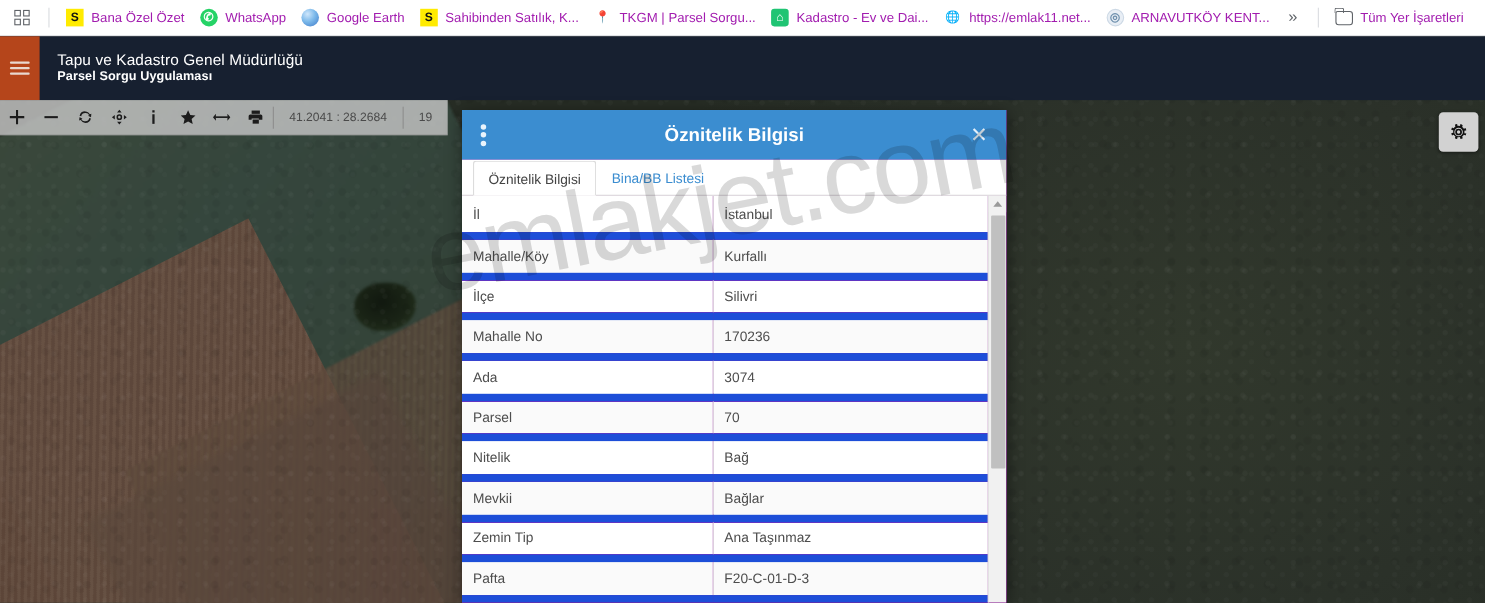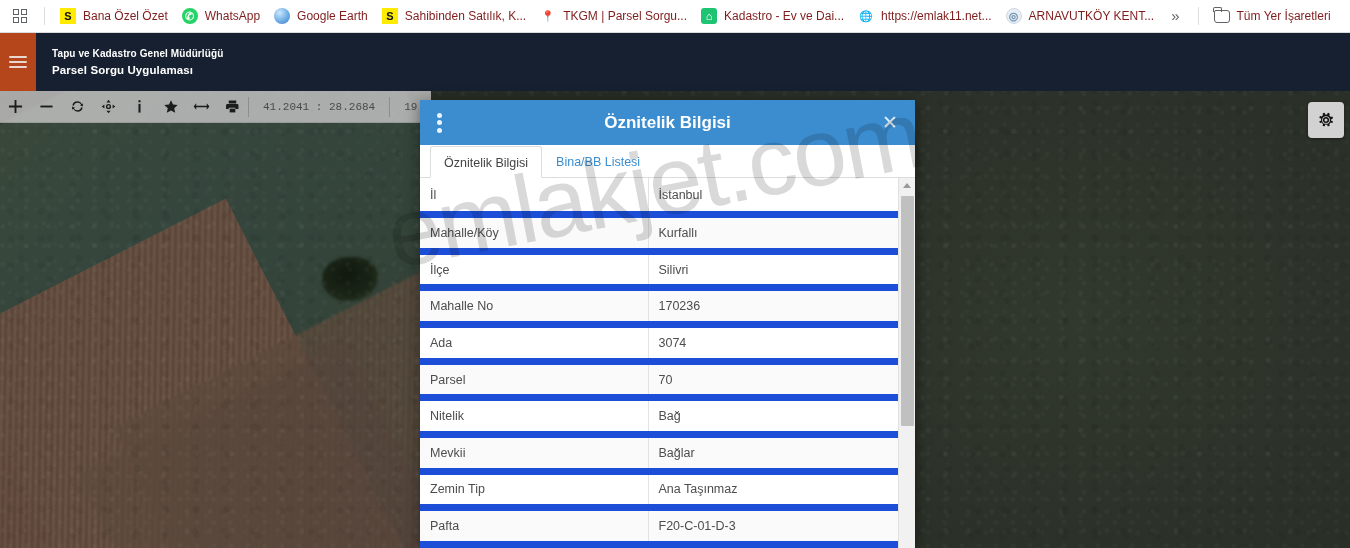--- a/index.html
+++ b/index.html
@@ -41,21 +41,21 @@
     border-radius: 4px; flex: 0 0 auto;
     cursor: default;
   }
   .bm-item .fav {
     width: 16px; height: 16px; flex: 0 0 auto;
     margin-right: 7px;
     display: flex; align-items: center; justify-content: center;
     font-size: 11px; font-weight: bold; line-height: 1;
   }
   .bm-item .lbl {
-    font-size: 12px; color: #7f1d1d; line-height: 16px;
+    font-size: 12px; color: #a21caf; line-height: 16px;
   }
   .fav-s { background: #ffeb00; color: #111; font-family:"Liberation Sans",sans-serif; }
   .fav-wa { background:#25d366; color:#fff; border-radius:50%; font-size:10px; }
   .fav-ge { background: radial-gradient(circle at 35% 30%, #cfe6fb 0%, #7cb9ea 45%, #3c78c8 100%); border-radius:50%; }
   .fav-pin { color:#222; font-size:14px; background:transparent; }
   .fav-ej { background:#1fc473; color:#fff; border-radius:3px; font-size:9px; }
   .fav-globe { color:#4a4a4a; font-size:14px; }
   .fav-av { background:#e8eef5; color:#6f90ad; border-radius:50%; font-size:8px; border:1px solid #cdd9e5; }
   .bm-overflow {
     font-size: 15px; color:#5f6368; padding: 0 10px;
@@ -140,40 +140,40 @@
     width:36px; background:#b5451b;
     display:flex; align-items:center; justify-content:center;
     cursor:pointer;
   }
   .ham-lines { width:18px; }
   .ham-lines i { display:block; height:2px; background:#e9d8cf; margin:3px 0; border-radius:1px; }
   #app-titles {
     padding-left:16px; display:flex; flex-direction:column; justify-content:center;
     color:#ffffff;
   }
-  #app-titles .t1 { font-size:10px; font-weight:bold; line-height:16px; letter-spacing:.1px; }
+  #app-titles .t1 { font-size:14px; font-weight:normal; line-height:16px; letter-spacing:.1px; }
   #app-titles .t2 { font-size:11.5px; font-weight:bold; line-height:16px; letter-spacing:.1px; }
 
   
   #map-toolbar {
     position:absolute; left:0; top:91px; height:32px;
     background: rgba(196,196,196,.82);
     display:flex; align-items:center;
     z-index:6;
     border-bottom:1px solid rgba(120,120,120,.35);
   }
   .tb-btn {
     width:31px; height:32px;
     display:flex; align-items:center; justify-content:center;
     cursor:pointer; color:#1c1c1c;
   }
   .tb-btn svg { display:block; }
   .tb-div { width:1px; height:20px; background:#8d8d8d; margin:0 0px; }
   .tb-text {
-    font-size:11px; color:#4a4a4a; padding:0 14px; line-height:32px; white-space:nowrap;font-family:Liberation Mono, monospace;
+    font-size:11px; color:#4a4a4a; padding:0 14px; line-height:32px; white-space:nowrap;
   }
 
   
   #settings-btn {
     position:absolute; right:6px; top:102px;
     width:36px; height:36px;
     background:#d2d2d2; border-radius:4px;
     display:flex; align-items:center; justify-content:center;
     box-shadow:0 1px 3px rgba(0,0,0,.4);
     cursor:pointer; z-index:7;

